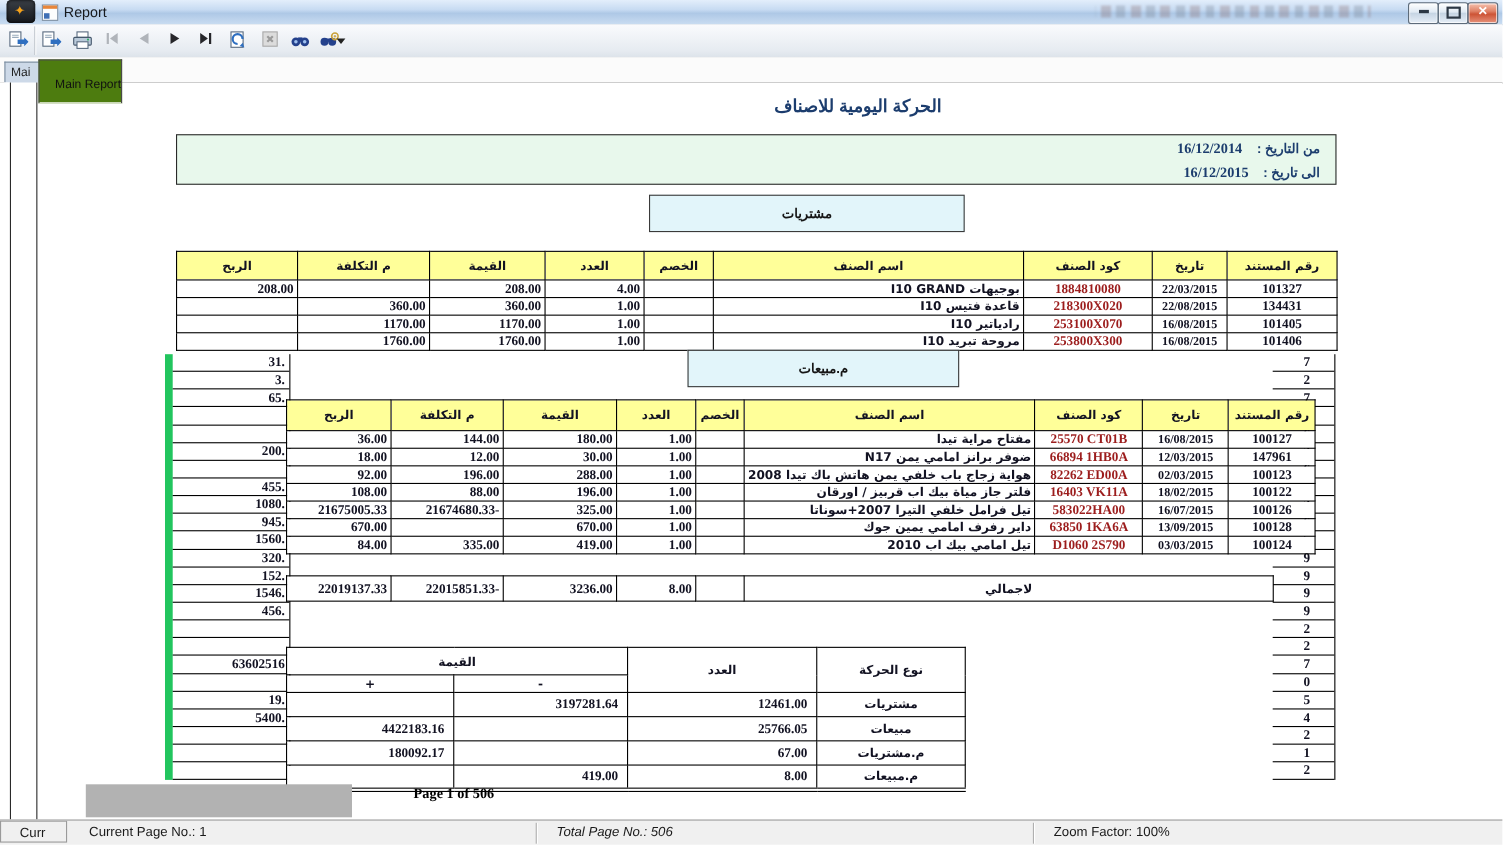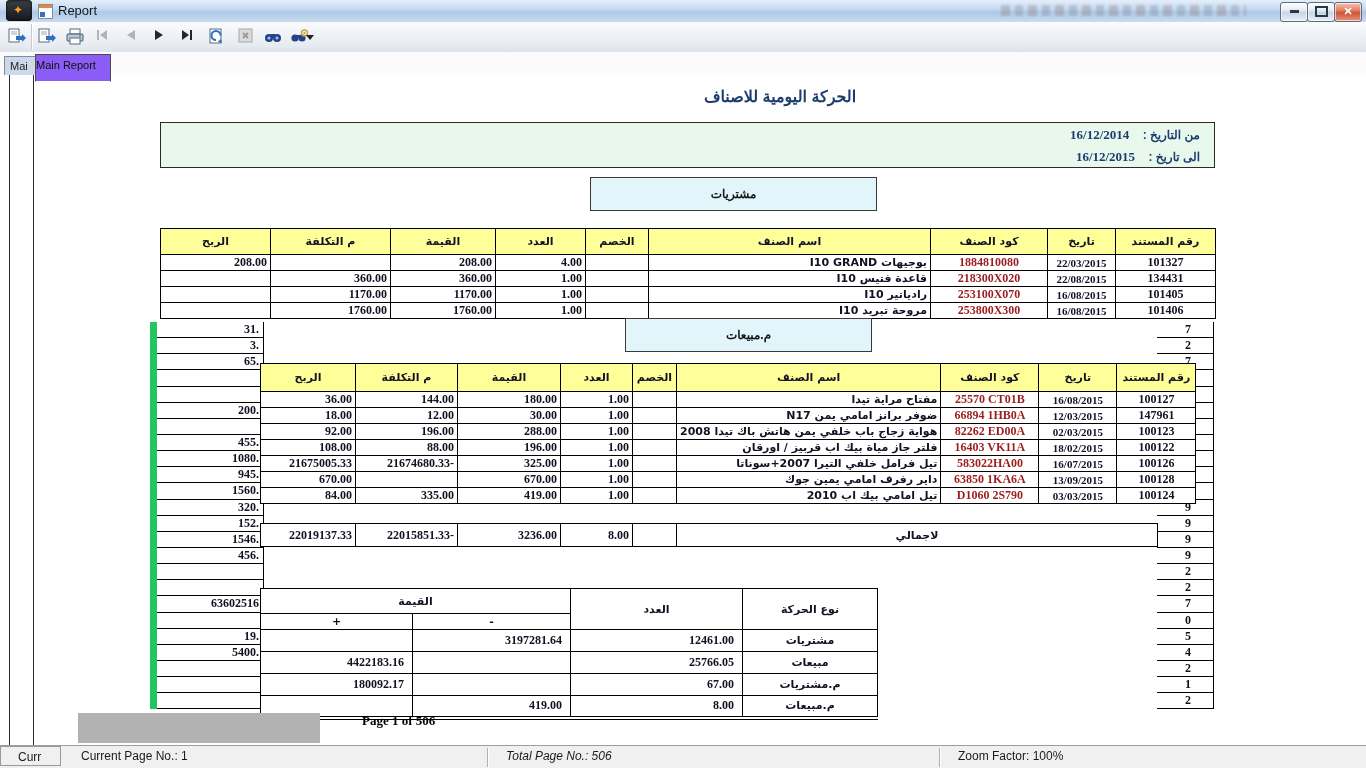--- a/index.html
+++ b/index.html
@@ -37,23 +37,23 @@
   .tbtn svg{margin-top:3px;}
   .caret{position:absolute;left:306px;top:13px;width:0;height:0;border-left:4px solid transparent;
     border-right:4px solid transparent;border-top:5px solid #222;}
 
   
   .tabstrip{position:absolute;left:0;top:52px;width:1366px;height:23px;background:#fbfbfb;
     border-bottom:1px solid #3c3c3c;}
   .tab-back{position:absolute;left:4px;top:4px;width:29px;height:19px;background:#cdd9e8;
     border:1px solid #7d8ea0;border-bottom:none;font-size:11px;padding:3px 0 0 5px;color:#222;
     overflow:hidden;white-space:nowrap;}
-  .tab-active{position:absolute;left:35px;top:2px;width:74px;height:22px;background:#8b5cf6;
+  .tab-active{position:absolute;left:35px;top:2px;width:74px;height:22px;background:#4d7c0f;
     border:1px solid #4a4a4a;border-bottom:1px solid #fff;z-index:3;font-size:11px;
-    text-align:left;padding-top:4px;color:#111;}
+    text-align:right;padding-top:16px;color:#111;}
 
   
   .viewer{position:absolute;left:0;top:75px;width:1366px;height:670px;background:#fff;}
   .edge-strip{position:absolute;left:0;top:0;width:9px;height:670px;background:#fff;border-right:1px solid #2a2a2a;}
   .page-edge{position:absolute;left:33px;top:0;width:1px;height:670px;background:#2a2a2a;}
 
   .rpt-title{position:absolute;left:560px;top:12px;width:440px;text-align:center;
     font-size:16px;font-weight:bold;color:#1c3d6e;direction:rtl;}
   .datebox{position:absolute;left:160px;top:47px;width:1053px;height:44px;background:#e8f8ec;
     border:1px solid #2a2a2a;z-index:2;}
@@ -92,21 +92,21 @@
 
   
   #sum{left:260px;top:513px;}
   #sum th{background:#fff;font-weight:bold;}
   #sum tbody tr{height:22px;}
   #sum tr.last td{border-bottom:4px double #000;}
   td.type{text-align:center;direction:rtl;font-family:"DejaVu Sans","Liberation Sans",sans-serif;font-size:11px;}
   #sum td.num{padding-right:8px;}
 
   .graybox{position:absolute;left:78px;top:638px;width:242px;height:30px;background:#b2b2b2;z-index:2;}
-  .pagelabel{position:absolute;left:362px;top:638px;font-family:"Liberation Serif",serif;
+  .pagelabel{position:absolute;left:376px;top:638px;font-family:"Liberation Serif",serif;
     font-weight:bold;font-size:13px;color:#000;z-index:2;}
 
   
   .statusbar{position:absolute;left:0;top:745px;width:1366px;height:23px;background:#f0f0f0;
     border-top:1px solid #9d9d9d;font-size:12px;color:#1a1a1a;}
   .sb-sec{position:absolute;top:0;height:20px;line-height:21px;padding-left:17px;overflow:hidden;white-space:nowrap;}
   .sb-clip{left:0;width:61px;border:1px solid #9a9a9a;background:#f0f0f0;box-sizing:border-box;}
   .sb-cur{left:64px;width:420px;}
   .sb-tot{left:489px;width:446px;font-style:italic;}
   .sb-zoom{left:941px;width:420px;}

